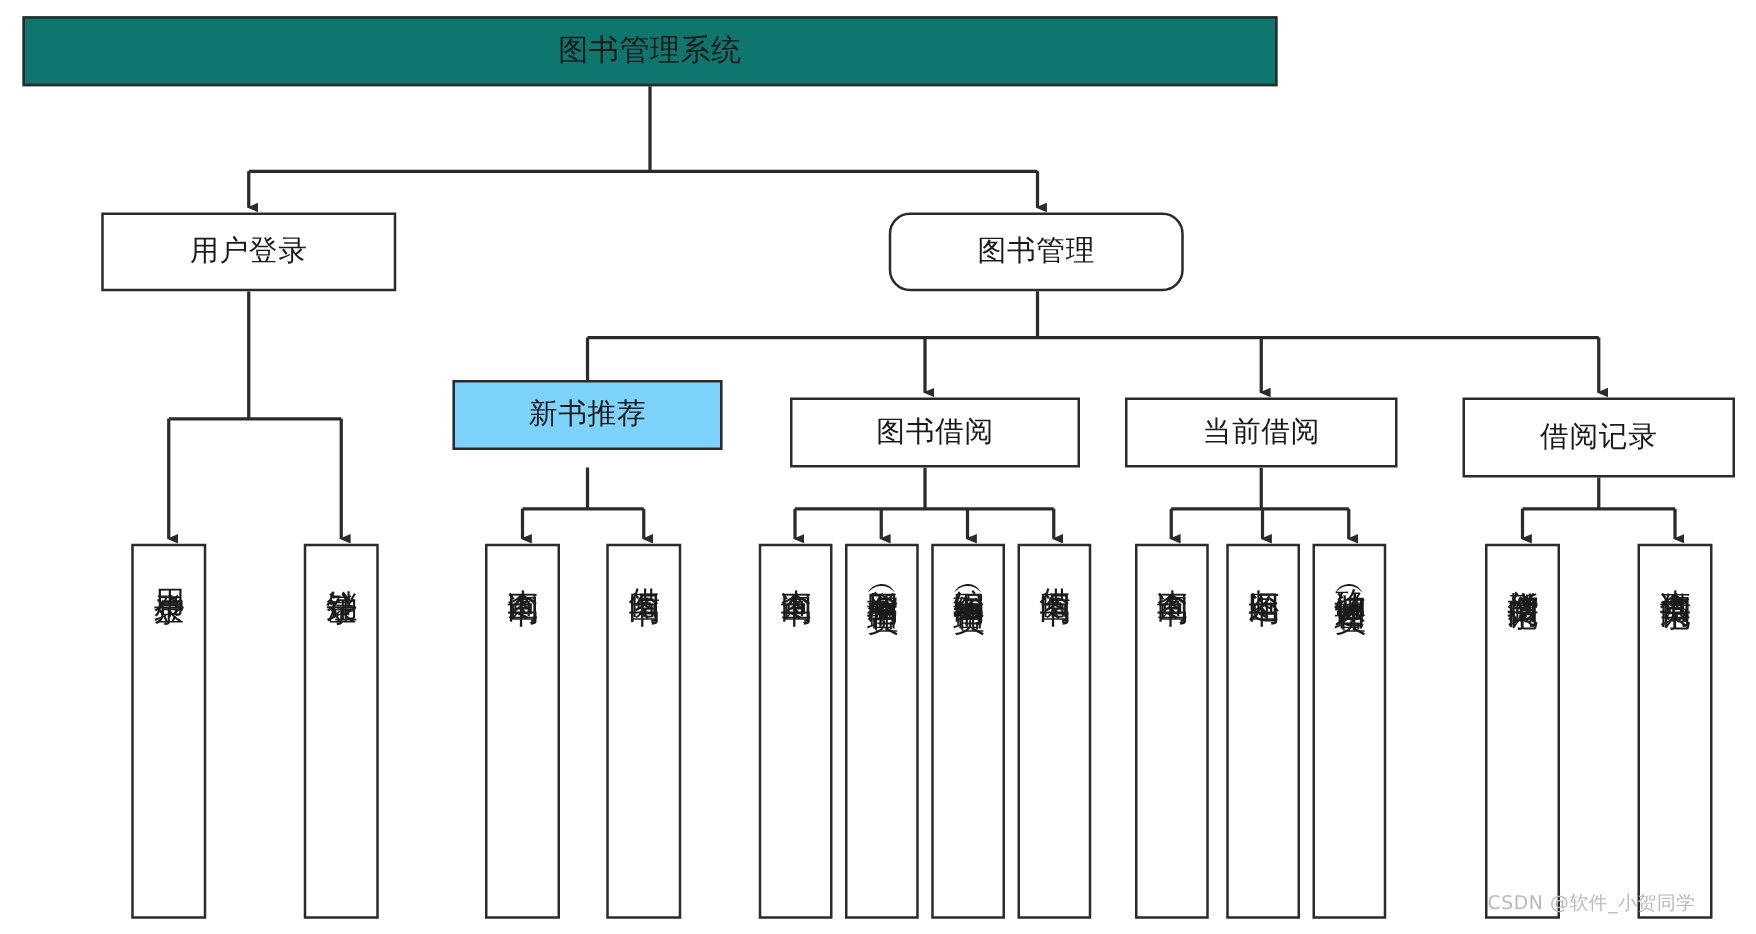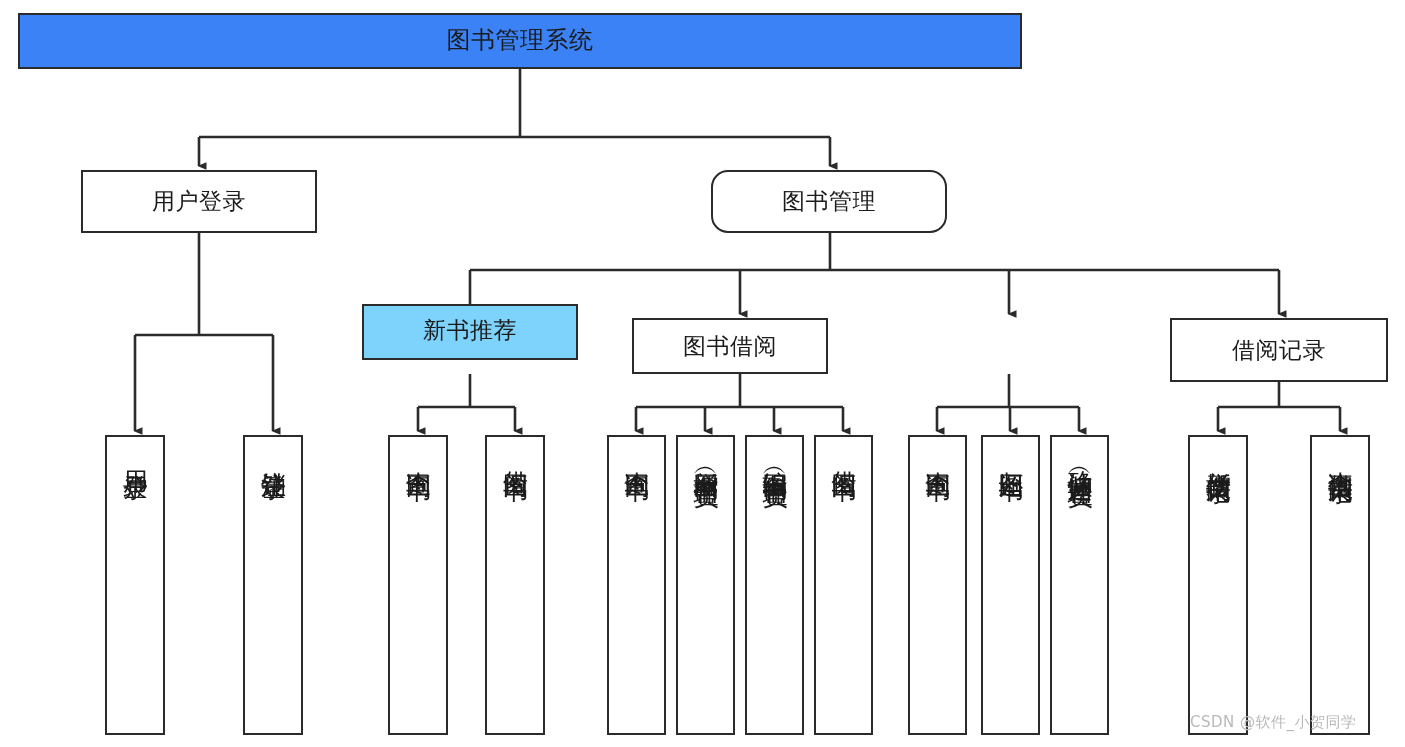--- a/index.html
+++ b/index.html
@@ -118,36 +118,39 @@
       <path d="M 1010 407 L 1010 431" marker-end="url(#arrow)"></path>
       <path d="M 1079 407 L 1079 431" marker-end="url(#arrow)"></path>
 
       <path d="M 1279 374 L 1279 407"></path>
       <path d="M 1218 407 L 1340 407"></path>
       <path d="M 1218 407 L 1218 431" marker-end="url(#arrow)"></path>
       <path d="M 1340 407 L 1340 431" marker-end="url(#arrow)"></path>
     </g>
   </svg>
 
-  <div class="node root horiz" style="left: 18px; top: 13px; width: 1004px; height: 56px; border-color: rgb(43, 43, 43); background: #3b82f6; color: rgb(27, 27, 27);">
+  <div class="node root horiz" style="left: 18px; top: 13px; width: 1004px; height: 56px; border-color: rgb(43, 43, 43); background: #0f766e; color: rgb(27, 27, 27);">
     <span class="label">图书管理系统</span>
   </div>
 
   <div class="node horiz" style="left: 81px; top: 170px; width: 236px; height: 63px; border-color: rgb(43, 43, 43); background: rgb(255, 255, 255); color: rgb(27, 27, 27);">
     <span class="label">用户登录</span>
   </div>
   <div class="node horiz" style="left: 711px; top: 170px; width: 236px; height: 63px; border-color: rgb(43, 43, 43); background: rgb(255, 255, 255); color: rgb(27, 27, 27); border-radius: 17px;">
     <span class="label">图书管理</span>
   </div>
 
   <div class="node horiz" style="left: 362px; top: 304px; width: 216px; height: 56px; border-color: rgb(43, 43, 43); background: #7dd3fc; color: rgb(27, 27, 27); font-family: Liberation Mono, monospace;">
     <span class="label">新书推荐</span>
   </div>
-  <div class="node horiz" style="left: 632px; top: 318px; width: 196px; height: 56px; border-color: rgb(43, 43, 43); background: rgb(255, 255, 255); color: rgb(27, 27, 27);">
+  <div class="node horiz" style="left: 632px; top: 318px; width: 232px; height: 56px; border-color: rgb(43, 43, 43); background: rgb(255, 255, 255); color: rgb(27, 27, 27);">
     <span class="label">图书借阅</span>
+  </div>
+  <div class="node horiz" style="left: 900px; top: 318px; width: 218px; height: 56px; border-color: rgb(43, 43, 43); background: rgb(255, 255, 255); color: rgb(27, 27, 27);">
+    <span class="label">当前借阅</span>
   </div>
   <div class="node horiz" style="left: 1170px; top: 318px; width: 218px; height: 64px; border-color: rgb(43, 43, 43); background: rgb(255, 255, 255); color: rgb(27, 27, 27);">
     <span class="label">借阅记录</span>
   </div>
 
   <div class="node vert" style="left: 105px; top: 435px; width: 60px; height: 300px; border-color: rgb(43, 43, 43); background: rgb(255, 255, 255); color: rgb(27, 27, 27);">
     <span class="label">用户登录</span>
   </div>
   <div class="node vert" style="left: 243px; top: 435px; width: 60px; height: 300px; border-color: rgb(43, 43, 43); background: rgb(255, 255, 255); color: rgb(27, 27, 27);">
     <span class="label">注销登录</span>

